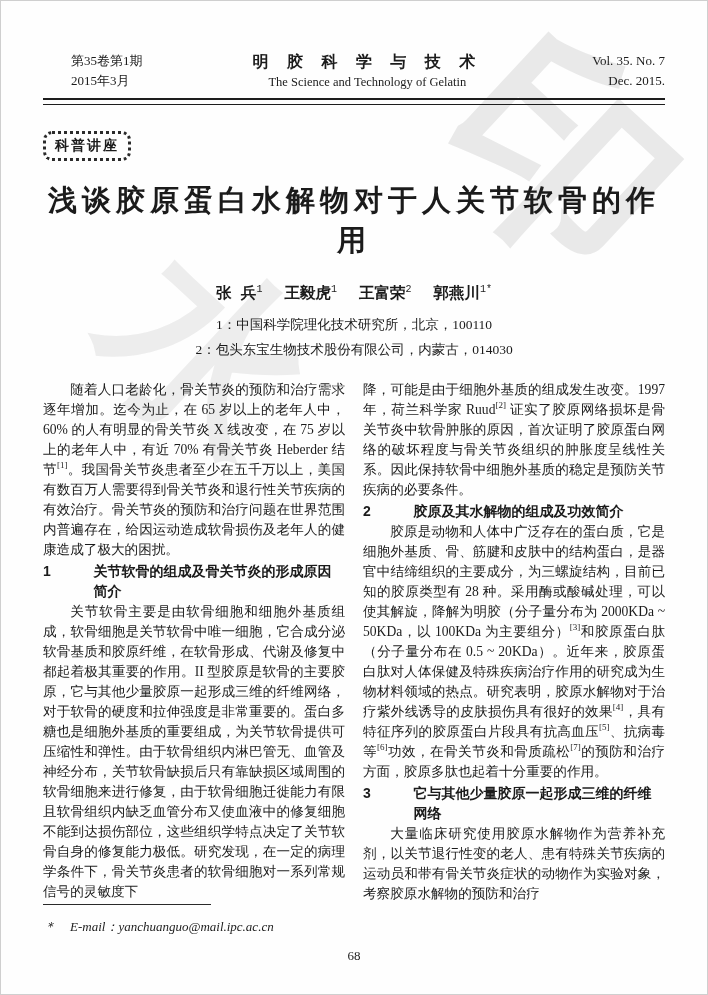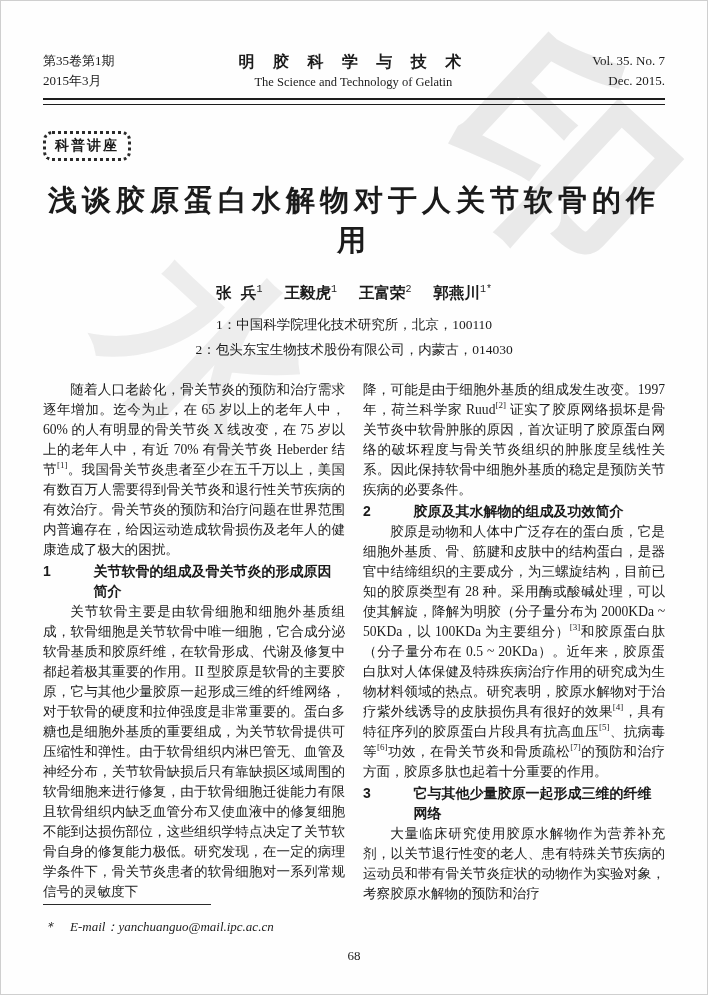--- a/index.html
+++ b/index.html
@@ -22,21 +22,21 @@
     color:#e9e9e9;
     z-index:0;
     pointer-events:none;
     user-select:none;
     line-height:1;
   }
   .wm.one{top:46px;left:455px;font-size:215px;transform:rotate(43deg);}
   .wm.two{top:255px;left:110px;font-size:195px;transform:rotate(43deg);color:#ededed;}
   .content{position:relative;z-index:1;padding:50px 42px 0 42px;}
   
-  .jhead{display:flex;justify-content:space-between;align-items:center;}
+  .jhead{display:flex;justify-content:space-between;align-items:center;margin-left:28px;}
   .jhead .left{font-size:13px;line-height:1.55;text-align:left;white-space:nowrap;}
   .jhead .center{text-align:center;flex:1;}
   .jhead .center .cn{font-size:16px;font-weight:700;letter-spacing:7px;font-family:"Liberation Sans","DejaVu Sans",sans-serif;}
   .jhead .center .en{font-size:12.5px;margin-top:2px;}
   .jhead .right{font-size:13px;line-height:1.55;text-align:right;white-space:nowrap;}
   .dbl-rule{margin-top:7px;height:4px;border-top:2.5px solid #1d1d1d;border-bottom:1.5px solid #1d1d1d;}
   
   .badge{
     display:inline-block;margin-top:26px;
     border:3px dotted #2b2b2b;border-radius:9px;

